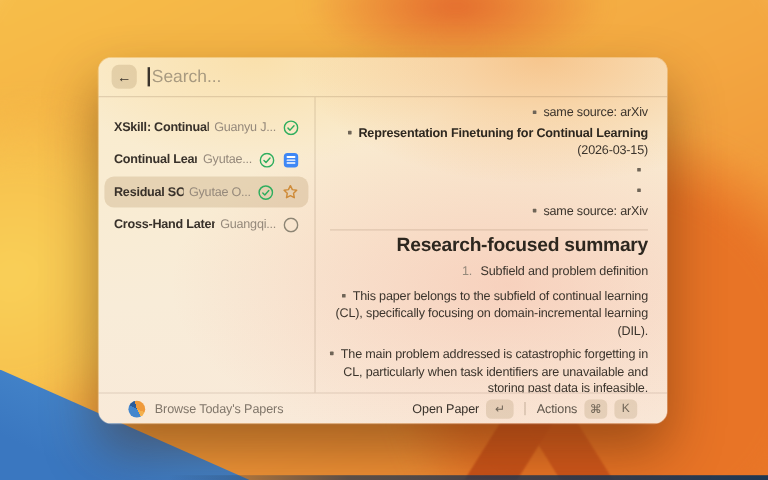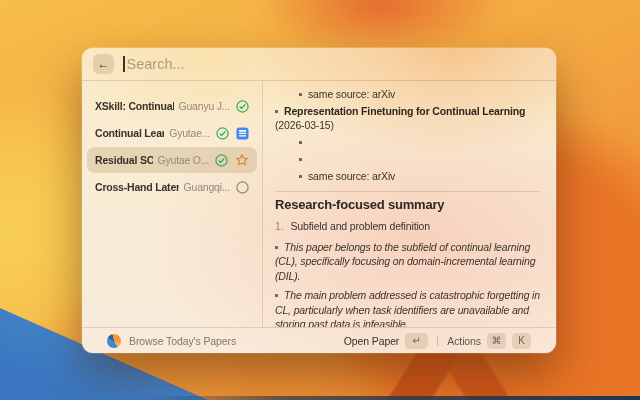--- a/index.html
+++ b/index.html
@@ -62,31 +62,31 @@
   .row .title { font-size:10.5px; font-weight:bold; letter-spacing:-.2px; color:#38312a;
     white-space:nowrap; overflow:hidden; flex:0 1 auto; }
   .row .author { font-size:10.5px; letter-spacing:-.2px; color:#95897b; white-space:nowrap;
     margin-left:5px; flex:0 0 auto; }
   .row .sp { flex:1; }
   .row .badges { display:flex; align-items:center; gap:7px; margin-left:6px; flex:0 0 auto; }
   .row svg { display:block; }
 
   
   .detail { flex:1; padding:3px 16px 0 12px; font-size:10.5px; letter-spacing:-.15px;
-    line-height:14.5px; color:#3b342c; overflow:hidden; }
+    line-height:14.5px; color:#3b342c; overflow:hidden;text-align:right; }
   .blt { display:inline-block; width:3px; height:3px; background:#6f6557; border-radius:.5px;
     margin-right:6px; vertical-align:2px; }
   .l1 { margin:2px 0; }
   .l2 { margin:2.5px 0; margin-left:24px; }
   .bold { font-weight:bold; color:#2d271f; }
   .hr { border:none; border-top:1px solid rgba(110,85,55,.18); margin:7px 0 6px; }
-  .h2 { font-size:13px; font-weight:bold; letter-spacing:-.2px; color:#2d271f; margin:2px 0 7px; }
+  .h2 { font-size:16px; font-weight:bold; letter-spacing:-.2px; color:#2d271f; margin:2px 0 7px; }
   .num-item { margin:5px 0 6px; }
   .num { color:#95897b; margin-right:7px; }
-  .para { margin:5px 0;font-style:italic; }
+  .para { margin:5px 0; }
 
   
   .footer { height:26px; flex:0 0 26px; border-top:1px solid rgba(110,85,55,.18);
     display:flex; align-items:center; padding:0 25px; }
   .app-logo { width:14px; height:14px; border-radius:50%; flex:0 0 auto;
     background:conic-gradient(from 150deg,#4386cd 0deg 150deg,#2a5c9c 150deg 195deg,#ef9a3b 195deg 320deg,#f3b14e 320deg 360deg); }
   .ctx-label { font-size:10.5px; color:#80766a; margin-left:8px; letter-spacing:-.1px; }
   .fsp { flex:1; }
   .action-primary { font-size:10.5px; font-weight:normal; color:#38312a; letter-spacing:-.1px; }
   .keycap { height:16px; min-width:19px; padding:0 3px; margin-left:6px; border-radius:4.5px;

